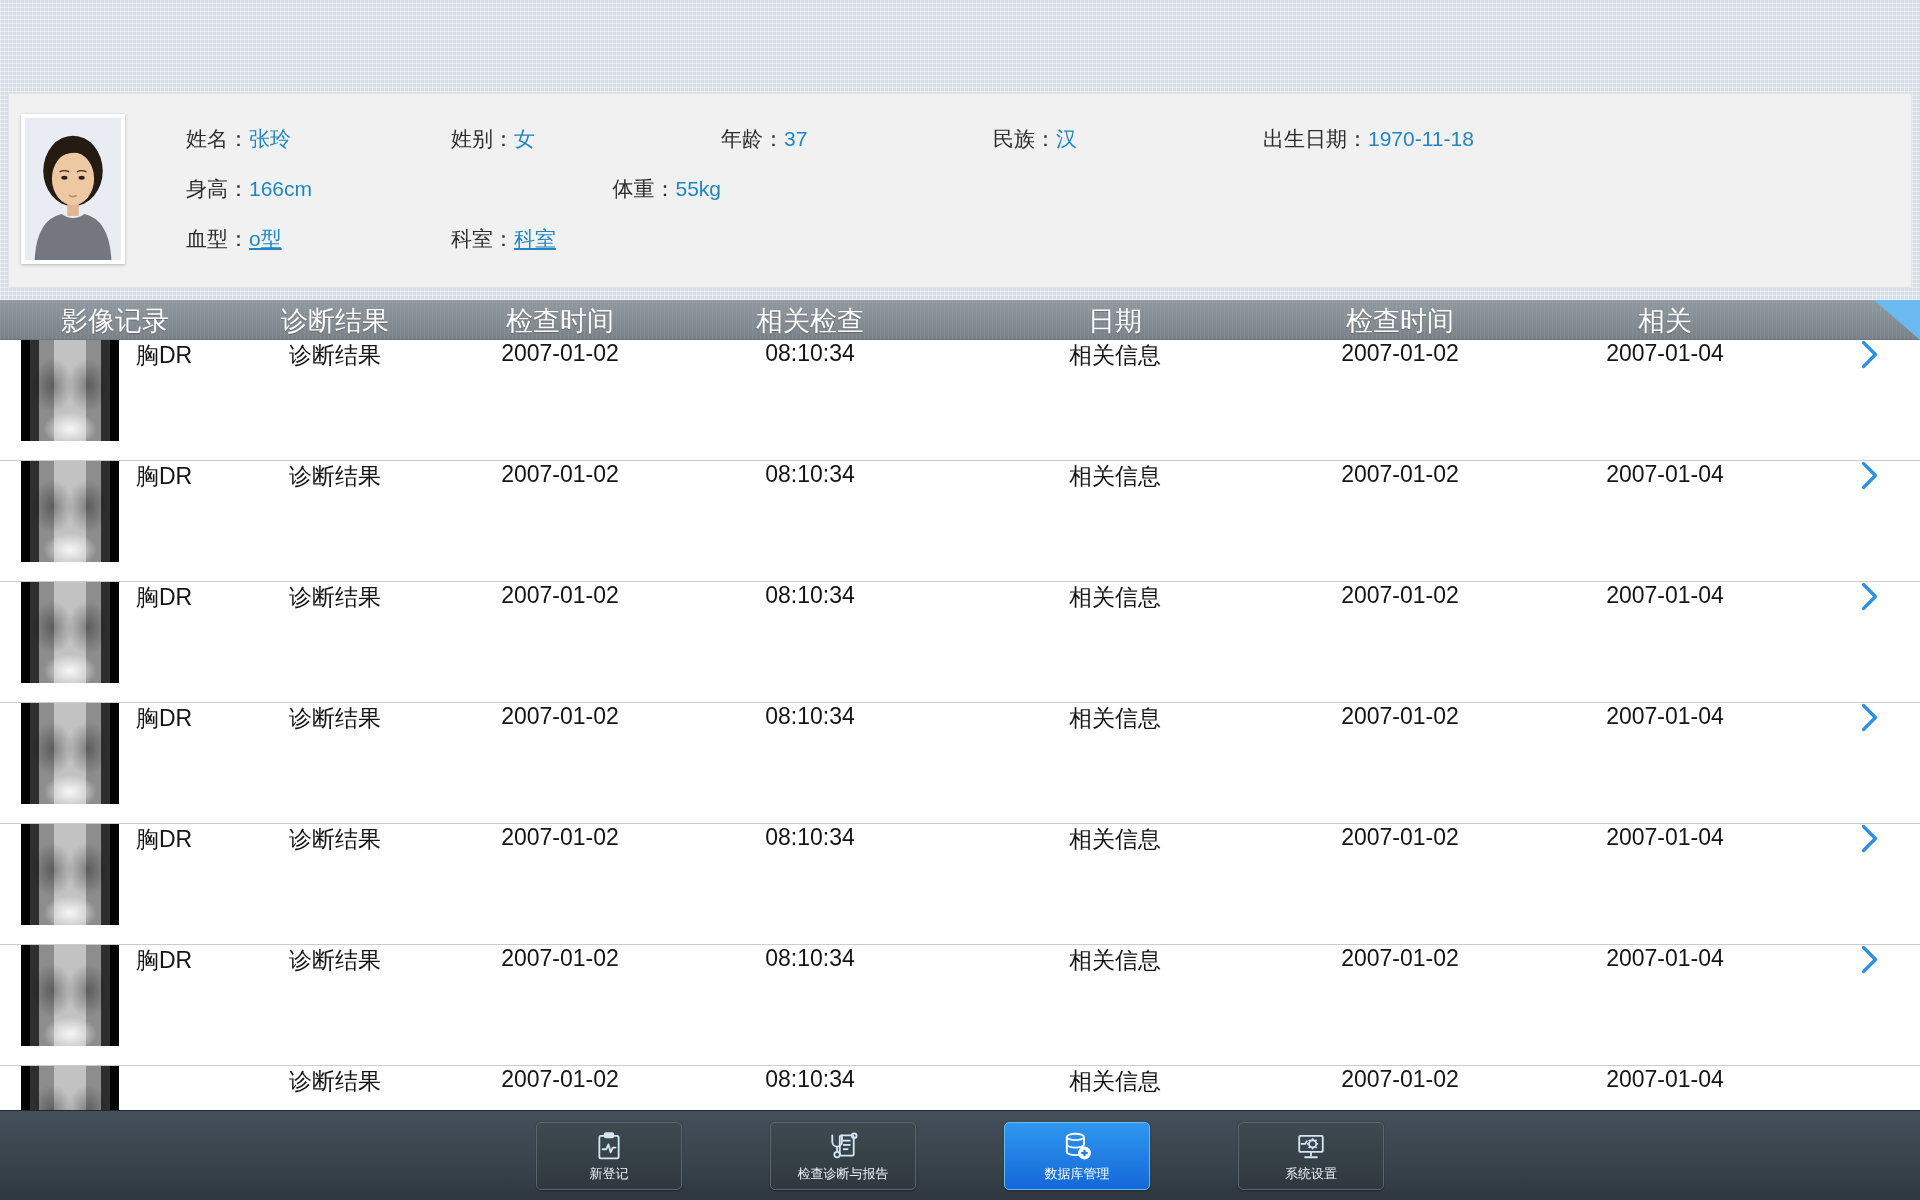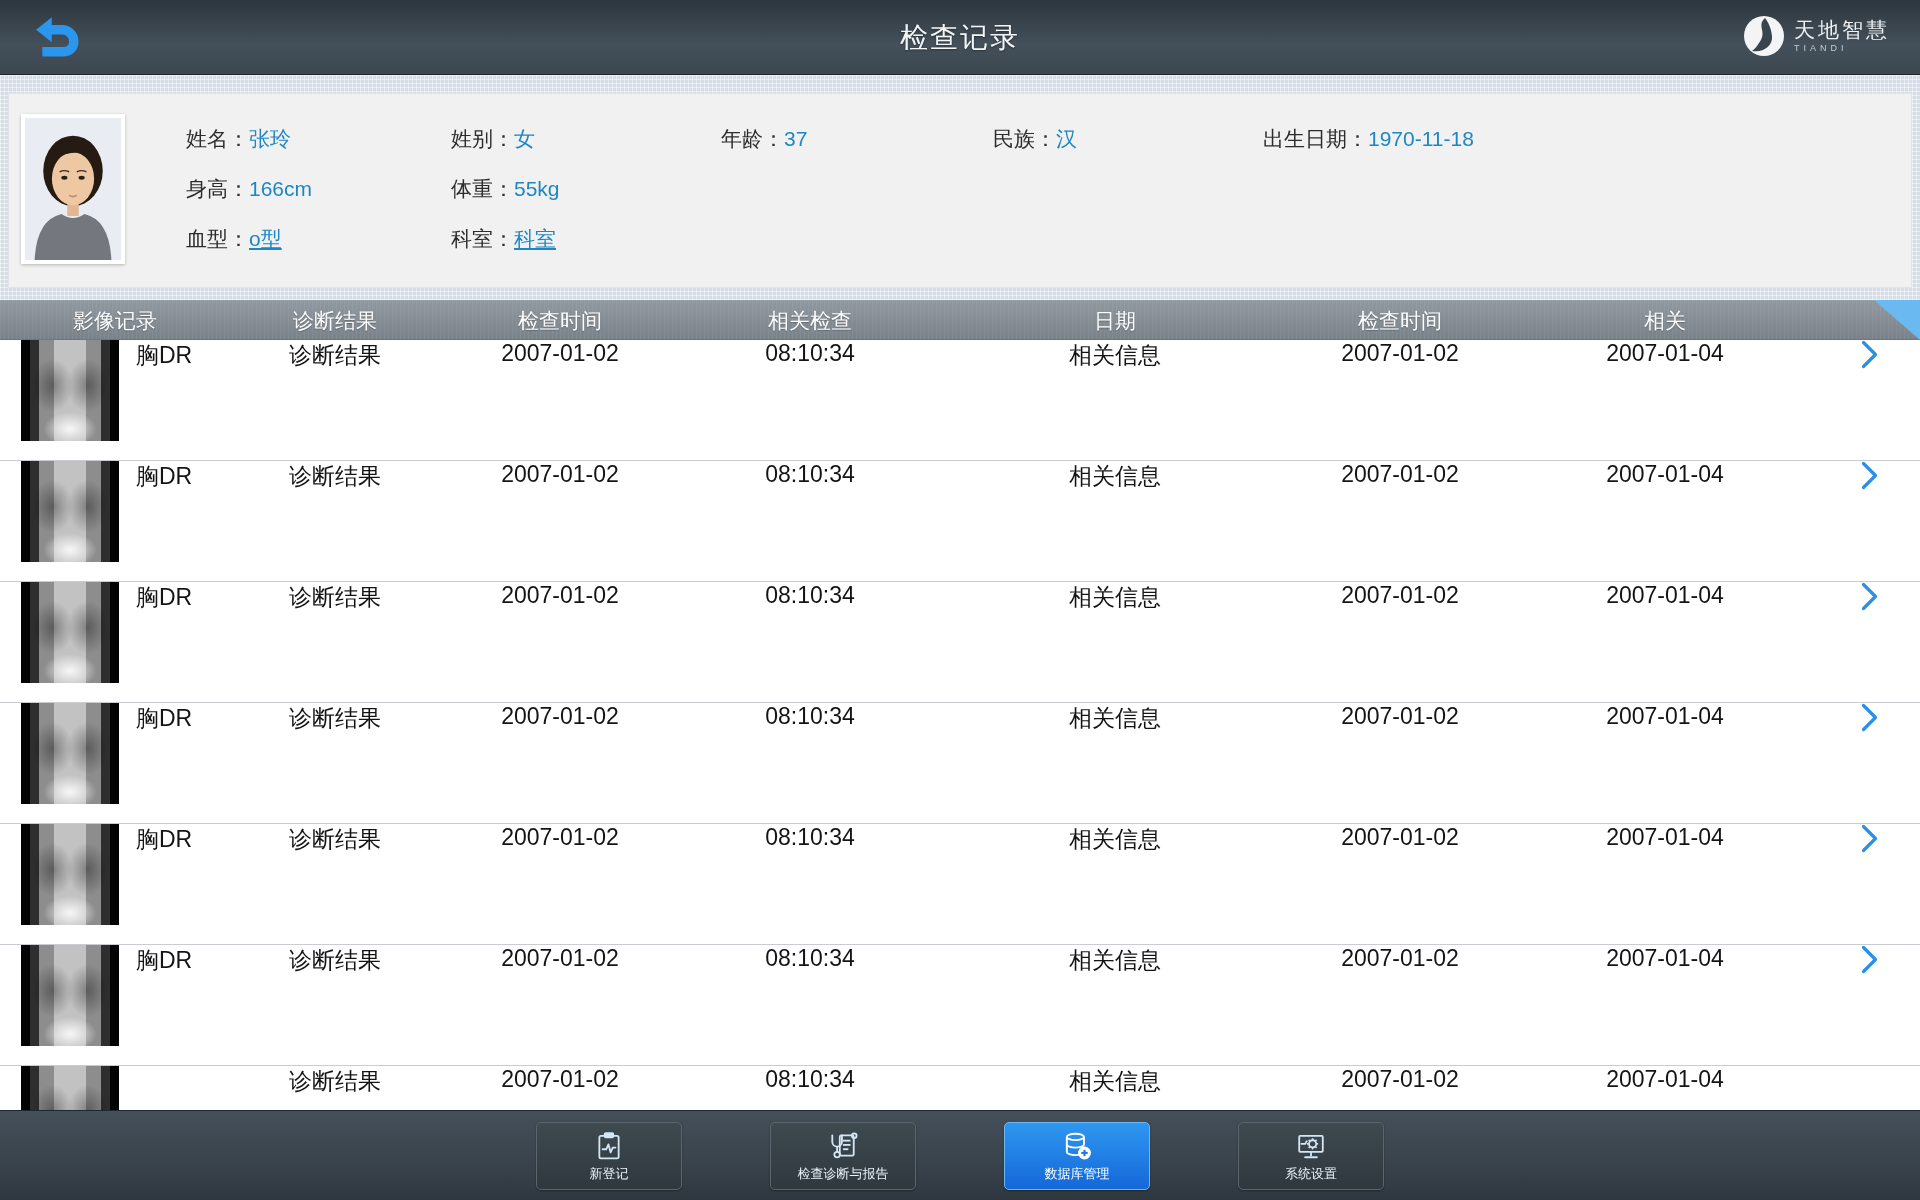--- a/index.html
+++ b/index.html
@@ -42,21 +42,21 @@
 
   
   .grid-cols { display:grid;
     grid-template-columns:230px 210px 240px 260px 350px 220px 310px 100px; }
   .table-header { position:absolute; left:0; top:300px; width:1920px; height:40px;
     background-color:#848d95;
     background-image:linear-gradient(180deg, rgba(255,255,255,.10), rgba(0,0,0,.08)),
       repeating-linear-gradient(90deg, rgba(255,255,255,.06) 0 1px, transparent 1px 4px);
     border-top:1px solid #9aa2a9; border-bottom:1px solid #6e777e; z-index:3; }
   .th { display:flex; align-items:center; justify-content:center; color:#fdfdfd;
-    font-size:21px; height:40px; overflow:hidden; text-shadow:0 1px 1px rgba(0,0,0,.25); }
+    font-size:27px; height:40px; overflow:hidden; text-shadow:0 1px 1px rgba(0,0,0,.25); }
   .corner-fold { position:absolute; right:0; top:0; width:0; height:0;
     border-top:40px solid #6bb9f1; border-left:46px solid transparent; }
 
   .table-body { position:absolute; left:0; top:340px; width:1920px; height:770px;
     background:#ffffff; overflow:hidden; z-index:1; }
   .row { height:121px; border-bottom:1px solid #c9cdd1; cursor:pointer; background:#fff; }
   .cell { display:flex; justify-content:center;
     font-size:23px; color:#141414; }
   .cell.c-img { justify-content:flex-start; }
   .xray { width:98px; height:101px; margin-left:21px; flex:none;
@@ -82,39 +82,20 @@
   .tbtn .ticon { height:34px; display:flex; align-items:center; justify-content:center; }
   .tbtn .tlabel { color:#e9f2f8; font-size:13px; margin-top:2px; white-space:nowrap; }
   .tbtn.active { background:linear-gradient(180deg,#2f97f0,#1468d8); border-color:#6db7f4; }
   .tbtn.active .tlabel { color:#ffffff; }
 </style>
 </head>
 <body>
 
 <div class="screen">
 
-  <header class="topbar">
-    <div class="backbtn">
-      <svg viewBox="0 0 44 42" width="46" height="44">
-        <polygon points="2,15 17,3 17,27" fill="#2a96ee"></polygon>
-        <path d="M14 15 H27 A11 11 0 0 1 38 26 V27 A9 9 0 0 1 29 36 H8" fill="none" stroke="#2a96ee" stroke-width="9" stroke-linejoin="round"></path>
-      </svg>
-    </div>
-    <div class="page-title">检查记录</div>
-    <div class="brand">
-      <svg width="42" height="42" viewBox="0 0 42 42">
-        <circle cx="21" cy="21" r="20" fill="#f2f4f6"></circle>
-        <path d="M22 3 C13 11 25 17 16 28 C14 31 12 34 9 36 C20 38 30 31 29 21 C28 12 25 7 22 3 Z" fill="#39444d"></path>
-      </svg>
-      <div class="brand-text">
-        <span class="brand-name">天地智慧</span>
-        <span class="brand-sub">TIANDI</span>
-      </div>
-    </div>
-  </header>
 
   <section class="patient-panel">
     <div class="photo-frame">
       <svg viewBox="0 0 100 145" preserveAspectRatio="none">
         <rect width="100" height="145" fill="#e9edf3"></rect>
         <ellipse cx="50" cy="54" rx="31" ry="36" fill="#261b12"></ellipse>
         <rect x="44" y="80" width="12" height="20" fill="#e2b691"></rect>
         <ellipse cx="50" cy="62" rx="22" ry="27" fill="#eec7a3"></ellipse>
         <path d="M28 52 Q32 34 50 33 Q68 34 72 52 Q70 38 62 36 Q52 34 42 37 Q31 40 28 52 Z" fill="#261b12"></path>
         <path d="M27 55 Q24 40 35 32 Q50 26 65 32 Q76 40 73 55 Q72 36 50 34 Q28 36 27 55 Z" fill="#261b12"></path>
@@ -126,21 +107,21 @@
         <path d="M10 145 Q12 104 38 98 Q50 106 62 98 Q88 104 90 145 Z" fill="#74787e"></path>
       </svg>
     </div>
     <div class="fields" id="fields">
         <div class="field" style="grid-area: 1 / 1;"><span class="flabel">姓名：</span><span class="fvalue">张玲</span></div>
         <div class="field" style="grid-area: 1 / 2;"><span class="flabel">姓别：</span><span class="fvalue">女</span></div>
         <div class="field" style="grid-area: 1 / 3;"><span class="flabel">年龄：</span><span class="fvalue">37</span></div>
         <div class="field" style="grid-area: 1 / 4;"><span class="flabel">民族：</span><span class="fvalue">汉</span></div>
         <div class="field" style="grid-area: 1 / 5;"><span class="flabel">出生日期：</span><span class="fvalue">1970-11-18</span></div>
         <div class="field" style="grid-area: 2 / 1;"><span class="flabel">身高：</span><span class="fvalue">166cm</span></div>
-        <div class="field" style="grid-area: 2 / 2;"><span class="flabel">体重：</span><span class="fvalue">55kg</span></div>
+        <div class="field" style="grid-area: 2 / 2; text-align: right;"><span class="flabel">体重：</span><span class="fvalue">55kg</span></div>
         <div class="field" style="grid-area: 3 / 1;"><span class="flabel">血型：</span><span class="fvalue u">o型</span></div>
         <div class="field" style="grid-area: 3 / 2;"><span class="flabel">科室：</span><span class="fvalue u">科室</span></div>
       </div>
   </section>
 
   <div class="table-header grid-cols" id="thead">
       <div class="th">影像记录</div>
       <div class="th">诊断结果</div>
       <div class="th">检查时间</div>
       <div class="th">相关检查</div>

